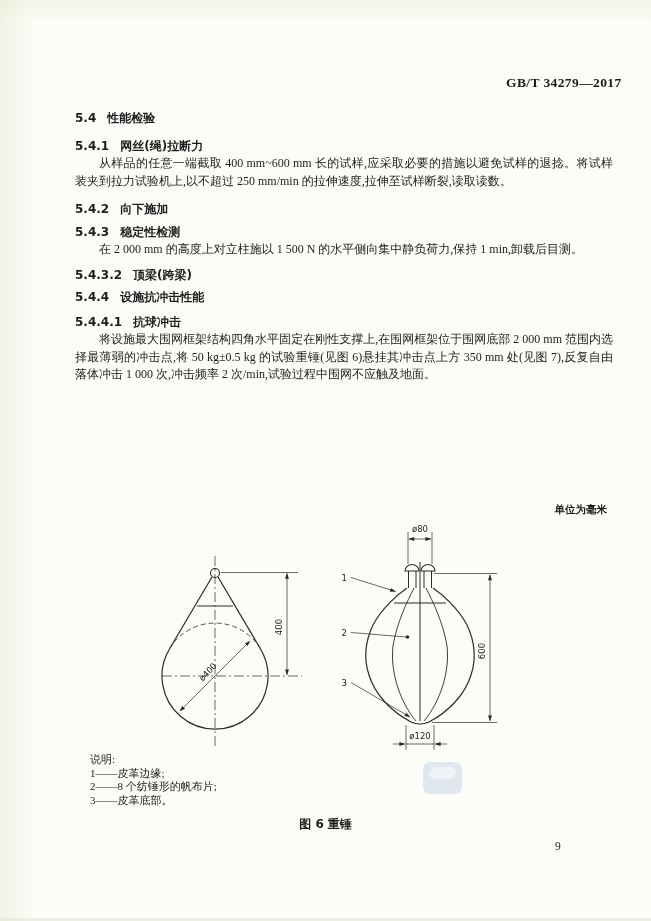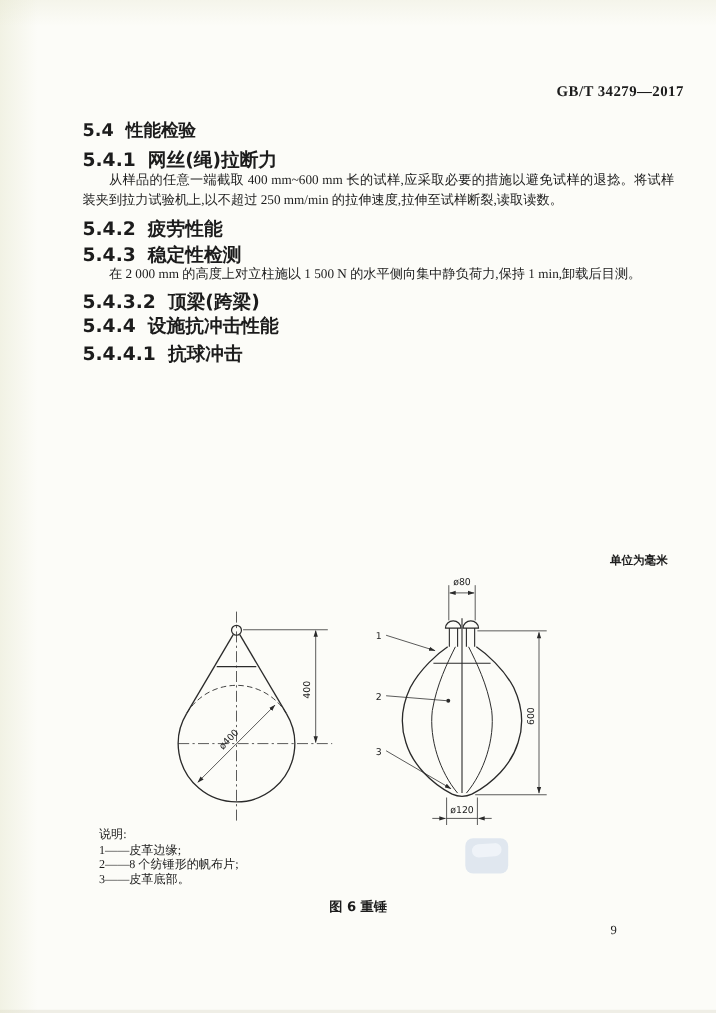--- a/index.html
+++ b/index.html
@@ -16,23 +16,23 @@
   .page::after{content:"";position:absolute;left:0;top:0;right:0;height:24px;
     background:linear-gradient(to bottom, rgba(228,228,204,0.30), rgba(255,255,255,0));}
 
   .doc-code{position:absolute;left:506px;top:75px;
     font-family:"Liberation Serif","DejaVu Serif",serif;font-weight:bold;
     font-size:13.5px;letter-spacing:0.4px;}
 
   .col{position:absolute;left:75px;top:110px;width:538px;}
 
   .hd{font-family:"DejaVu Sans","Liberation Sans",sans-serif;font-weight:700;
-      font-size:17px;line-height:17px;margin:0;}
+      font-size:12px;line-height:17px;margin:0;}
   .hd .t{margin-left:11px;}
-  .hd2{font-size:16px;}
+  .hd2{font-size:12px;}
 
   p.body{font-size:12px;line-height:17.5px;margin:0;text-align:justify;
          text-indent:24px;}
 
   .mt5{margin-top:5px;}  .mt55{margin-top:5.5px;} .mt6{margin-top:6px;}
   .mt7{margin-top:7px;}  .mt8{margin-top:8px;}   .mt85{margin-top:8.5px;}
   .mt11{margin-top:11px;}
 
   .tolstack{display:inline-flex;flex-direction:column;align-items:flex-start;
     vertical-align:-0.45em;line-height:1;font-size:7.5px;margin:0 1px;}
@@ -73,40 +73,41 @@
     <div class="hd hd2">
       <span>5.4</span><span class="t">性能检验</span>
     </div>
 
     <div class="hd mt11">
       <span>5.4.1</span><span class="t">网丝(绳)拉断力</span>
     </div>
     <p class="body mt7">从样品的任意一端截取 400 mm~600 mm 长的试样,应采取必要的措施以避免试样的退捻。将试样装夹到拉力试验机上,以不超过 250 mm/min 的拉伸速度,拉伸至试样断裂,读取读数。</p>
 
     <div class="hd mt11">
-      <span>5.4.2</span><span class="t">疲劳性能</span>
+      <span>5.4.2</span><span class="t">向下施加</span>
     </div>
 
     <div class="hd mt55">
       <span>5.4.3</span><span class="t">稳定性检测</span>
     </div>
 
     <p class="body mt6">在 2 000 mm 的高度上对立柱施以 1 500 N 的水平侧向集中静负荷力,保持 1 min,卸载后目测。</p>
 
     <div class="hd mt85">
       <span>5.4.3.2</span><span class="t">顶梁(跨梁)</span>
     </div>
 
     <div class="hd mt55">
       <span>5.4.4</span><span class="t">设施抗冲击性能</span>
     </div>
 
     <div class="hd mt8">
       <span>5.4.4.1</span><span class="t">抗球冲击</span>
     </div>
+    <p class="body mt5">将设施最大围网框架结构四角水平固定在刚性支撑上,在围网框架位于围网底部 2 000 mm 范围内选择最薄弱的冲击点,将 50 kg±0.5 kg 的试验重锤(见图 6)悬挂其冲击点上方 350 mm 处(见图 7),反复自由落体冲击 1 000 次,冲击频率 2 次/min,试验过程中围网不应触及地面。</p>
   </div>
 
   <div class="units-note">单位为毫米</div>
 
   <svg class="fig-svg" width="460" height="240" viewBox="0 0 460 240">
     <defs>
       <marker id="mE" markerWidth="9" markerHeight="7" refX="8" refY="3.5" orient="auto">
         <path d="M0,0.7 L8.5,3.5 L0,6.3 Z" fill="#2a2a2a"></path>
       </marker>
       <marker id="mS" markerWidth="9" markerHeight="7" refX="1" refY="3.5" orient="auto">

